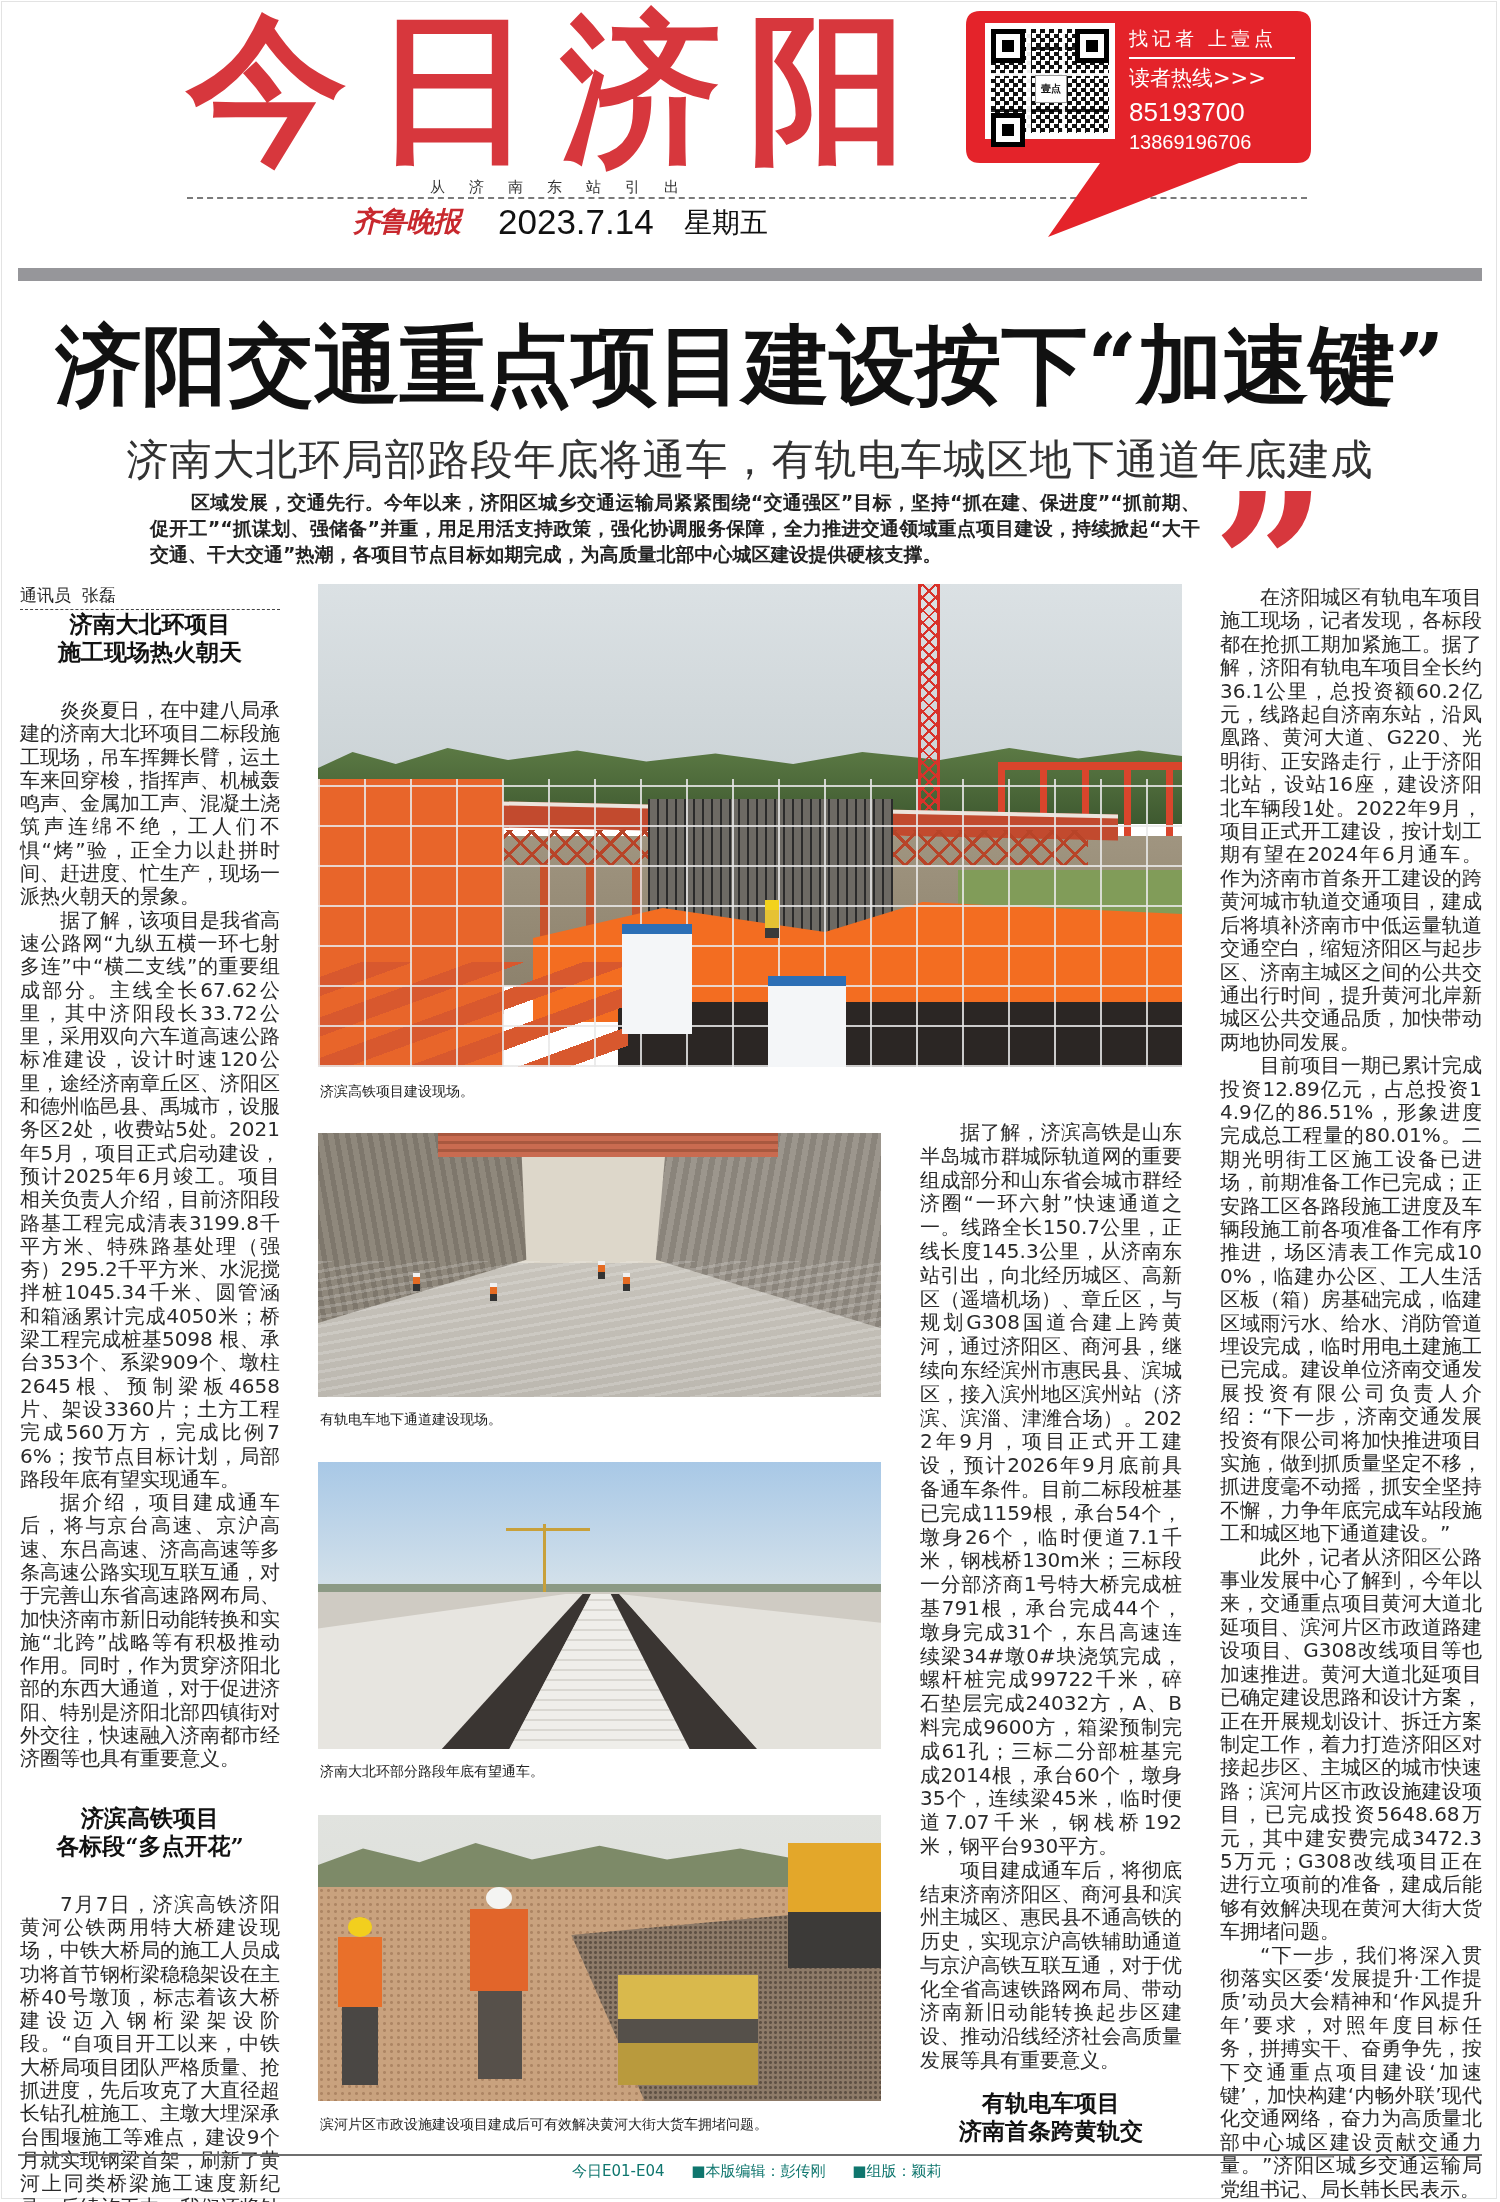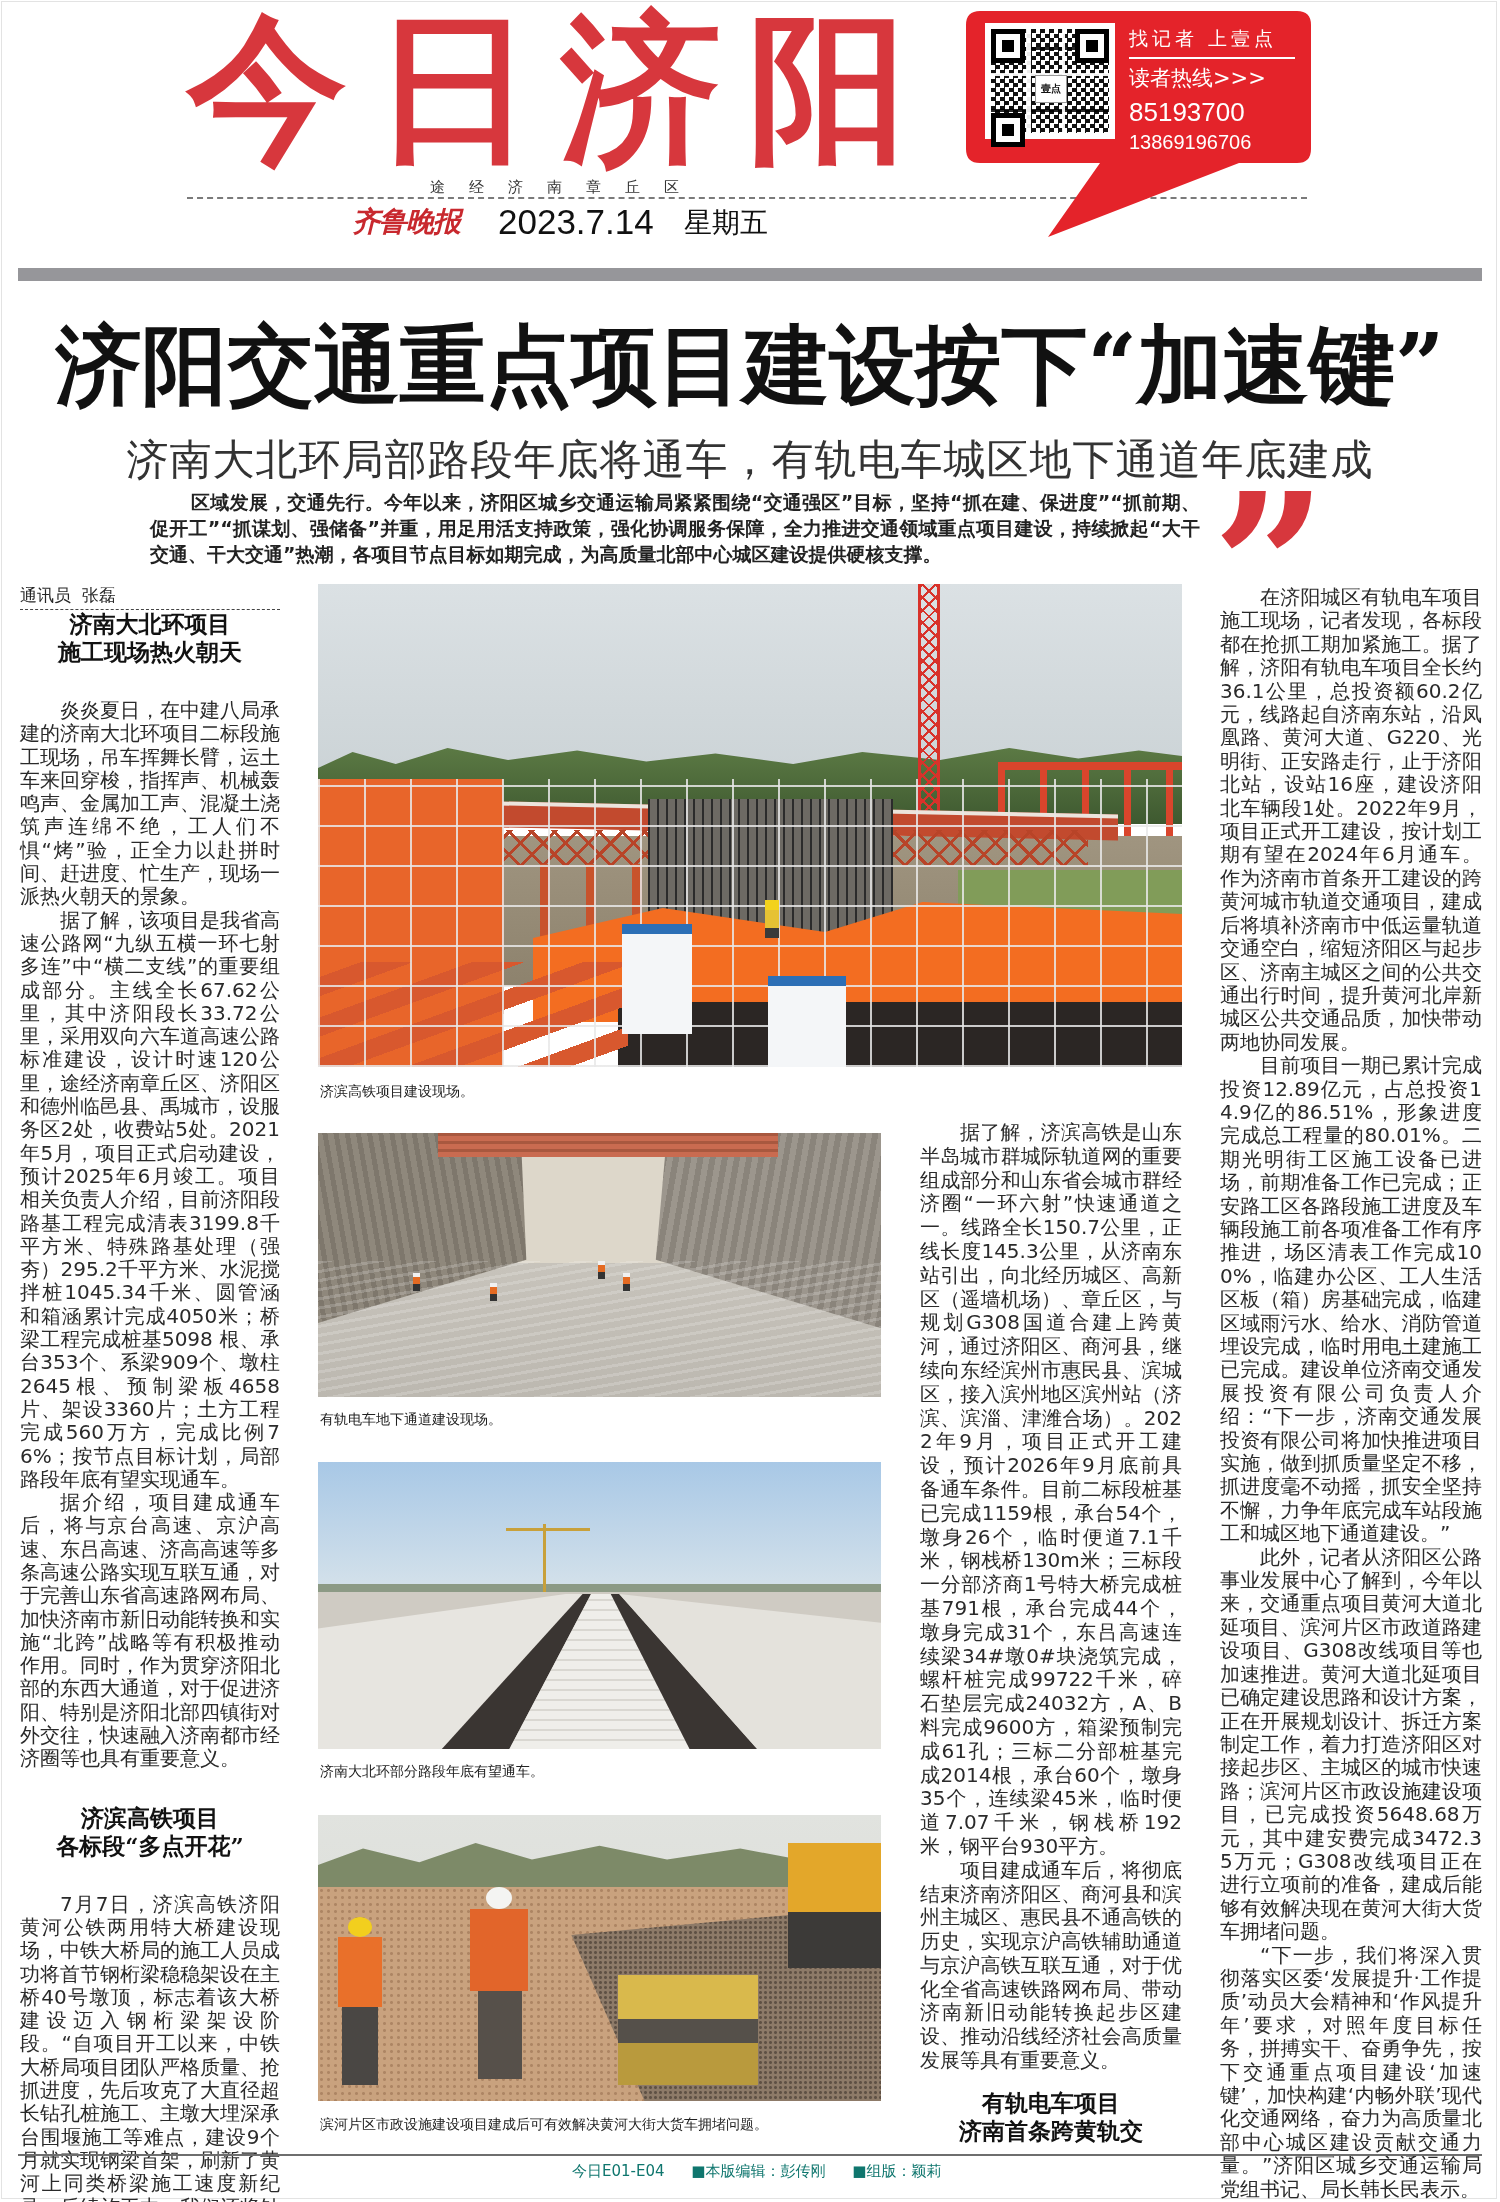--- a/index.html
+++ b/index.html
@@ -132,21 +132,21 @@
   .footer-rule{left:18px;top:2154px;width:1464px;height:2px;background:#6e6e6e;}
   .footer-text{left:572px;top:2161px;font-size:15px;line-height:20px;white-space:nowrap;color:#0f766e;}
   .footer-text span{margin-right:22px;}
 </style>
 </head>
 <body>
 
 <div class="abs page-frame"></div>
 
 <div class="abs mast-title">今日济阳</div>
-<div class="abs mast-slogan">途经济南章丘区</div>
+<div class="abs mast-slogan">从济南东站引出</div>
 <div class="abs mast-rule"></div>
 <div class="abs mast-publisher">齐鲁晚报</div>
 <div class="abs mast-date">2023.7.14</div>
 <div class="abs mast-weekday">星期五</div>
 
 <svg class="abs bubble-shape" width="360" height="240" viewBox="960 5 360 240">
   <path d="M980 11 H1297 Q1311 11 1311 25 V149 Q1311 163 1297 163 H1239 L1048 237 L1100 163 H980 Q966 163 966 149 V25 Q966 11 980 11 Z" fill="var(--bubble_red)"></path>
 </svg>
 <div class="abs qr">
   <div class="qr-modules"></div>

